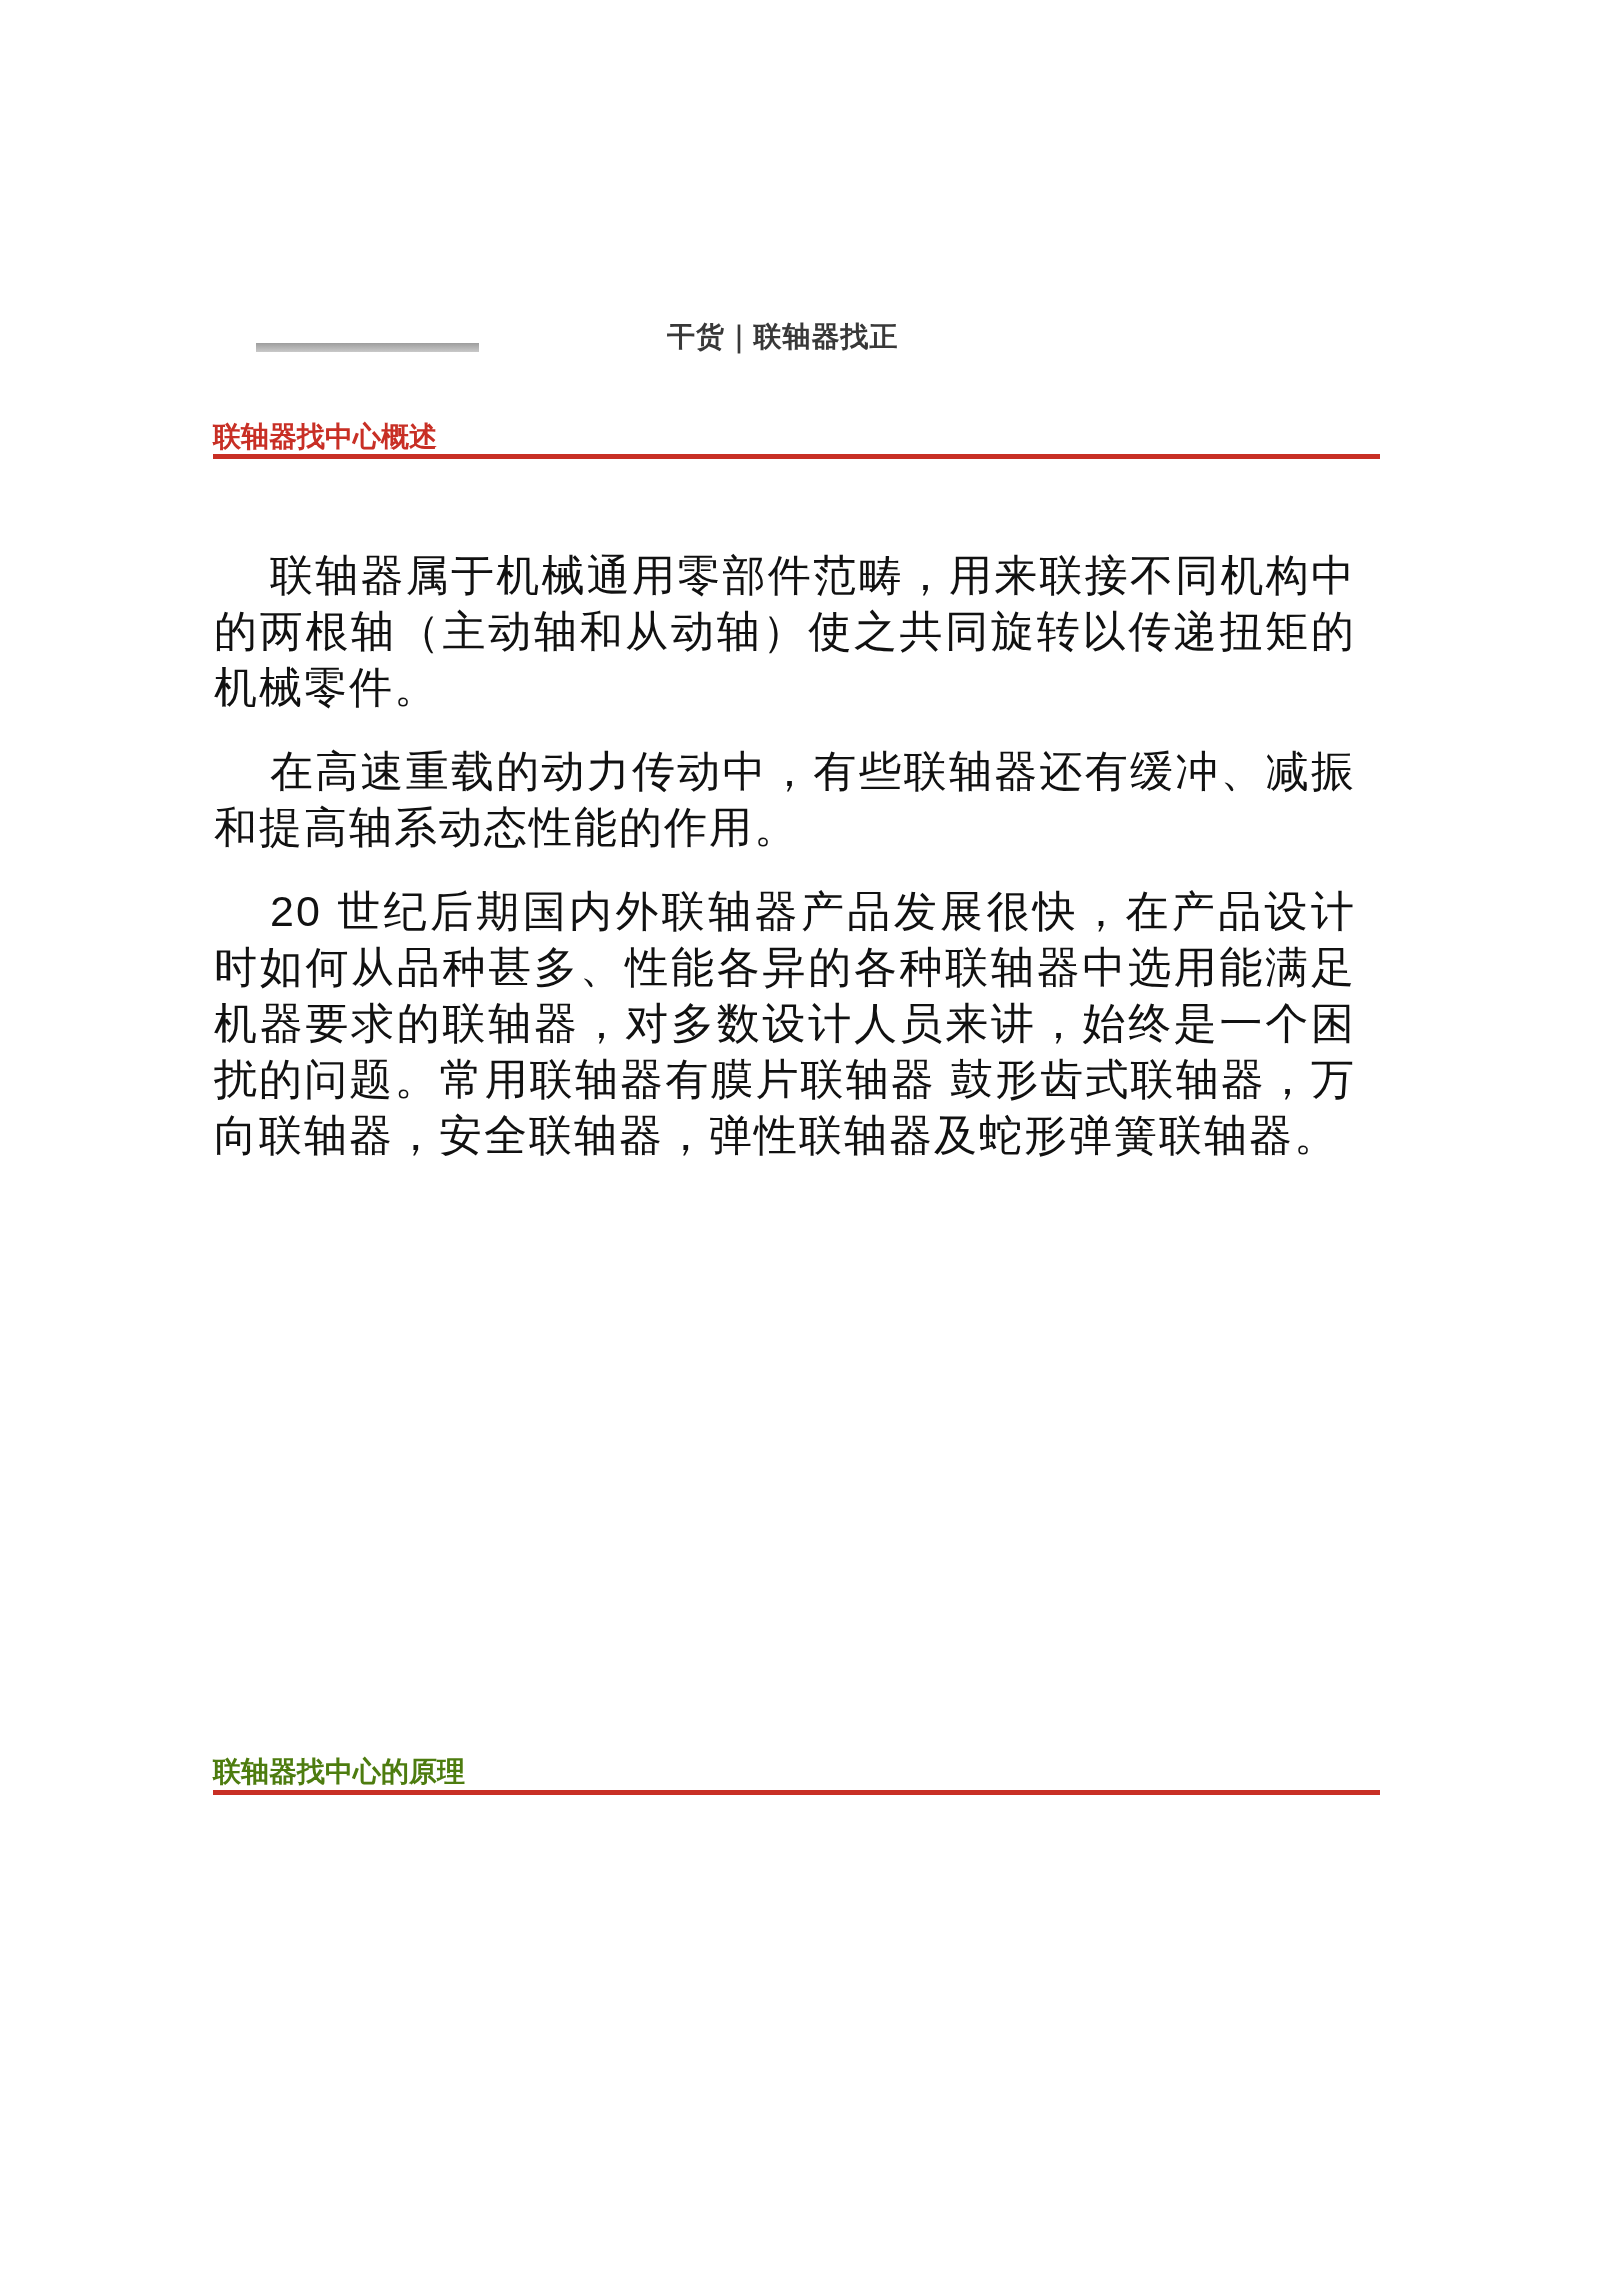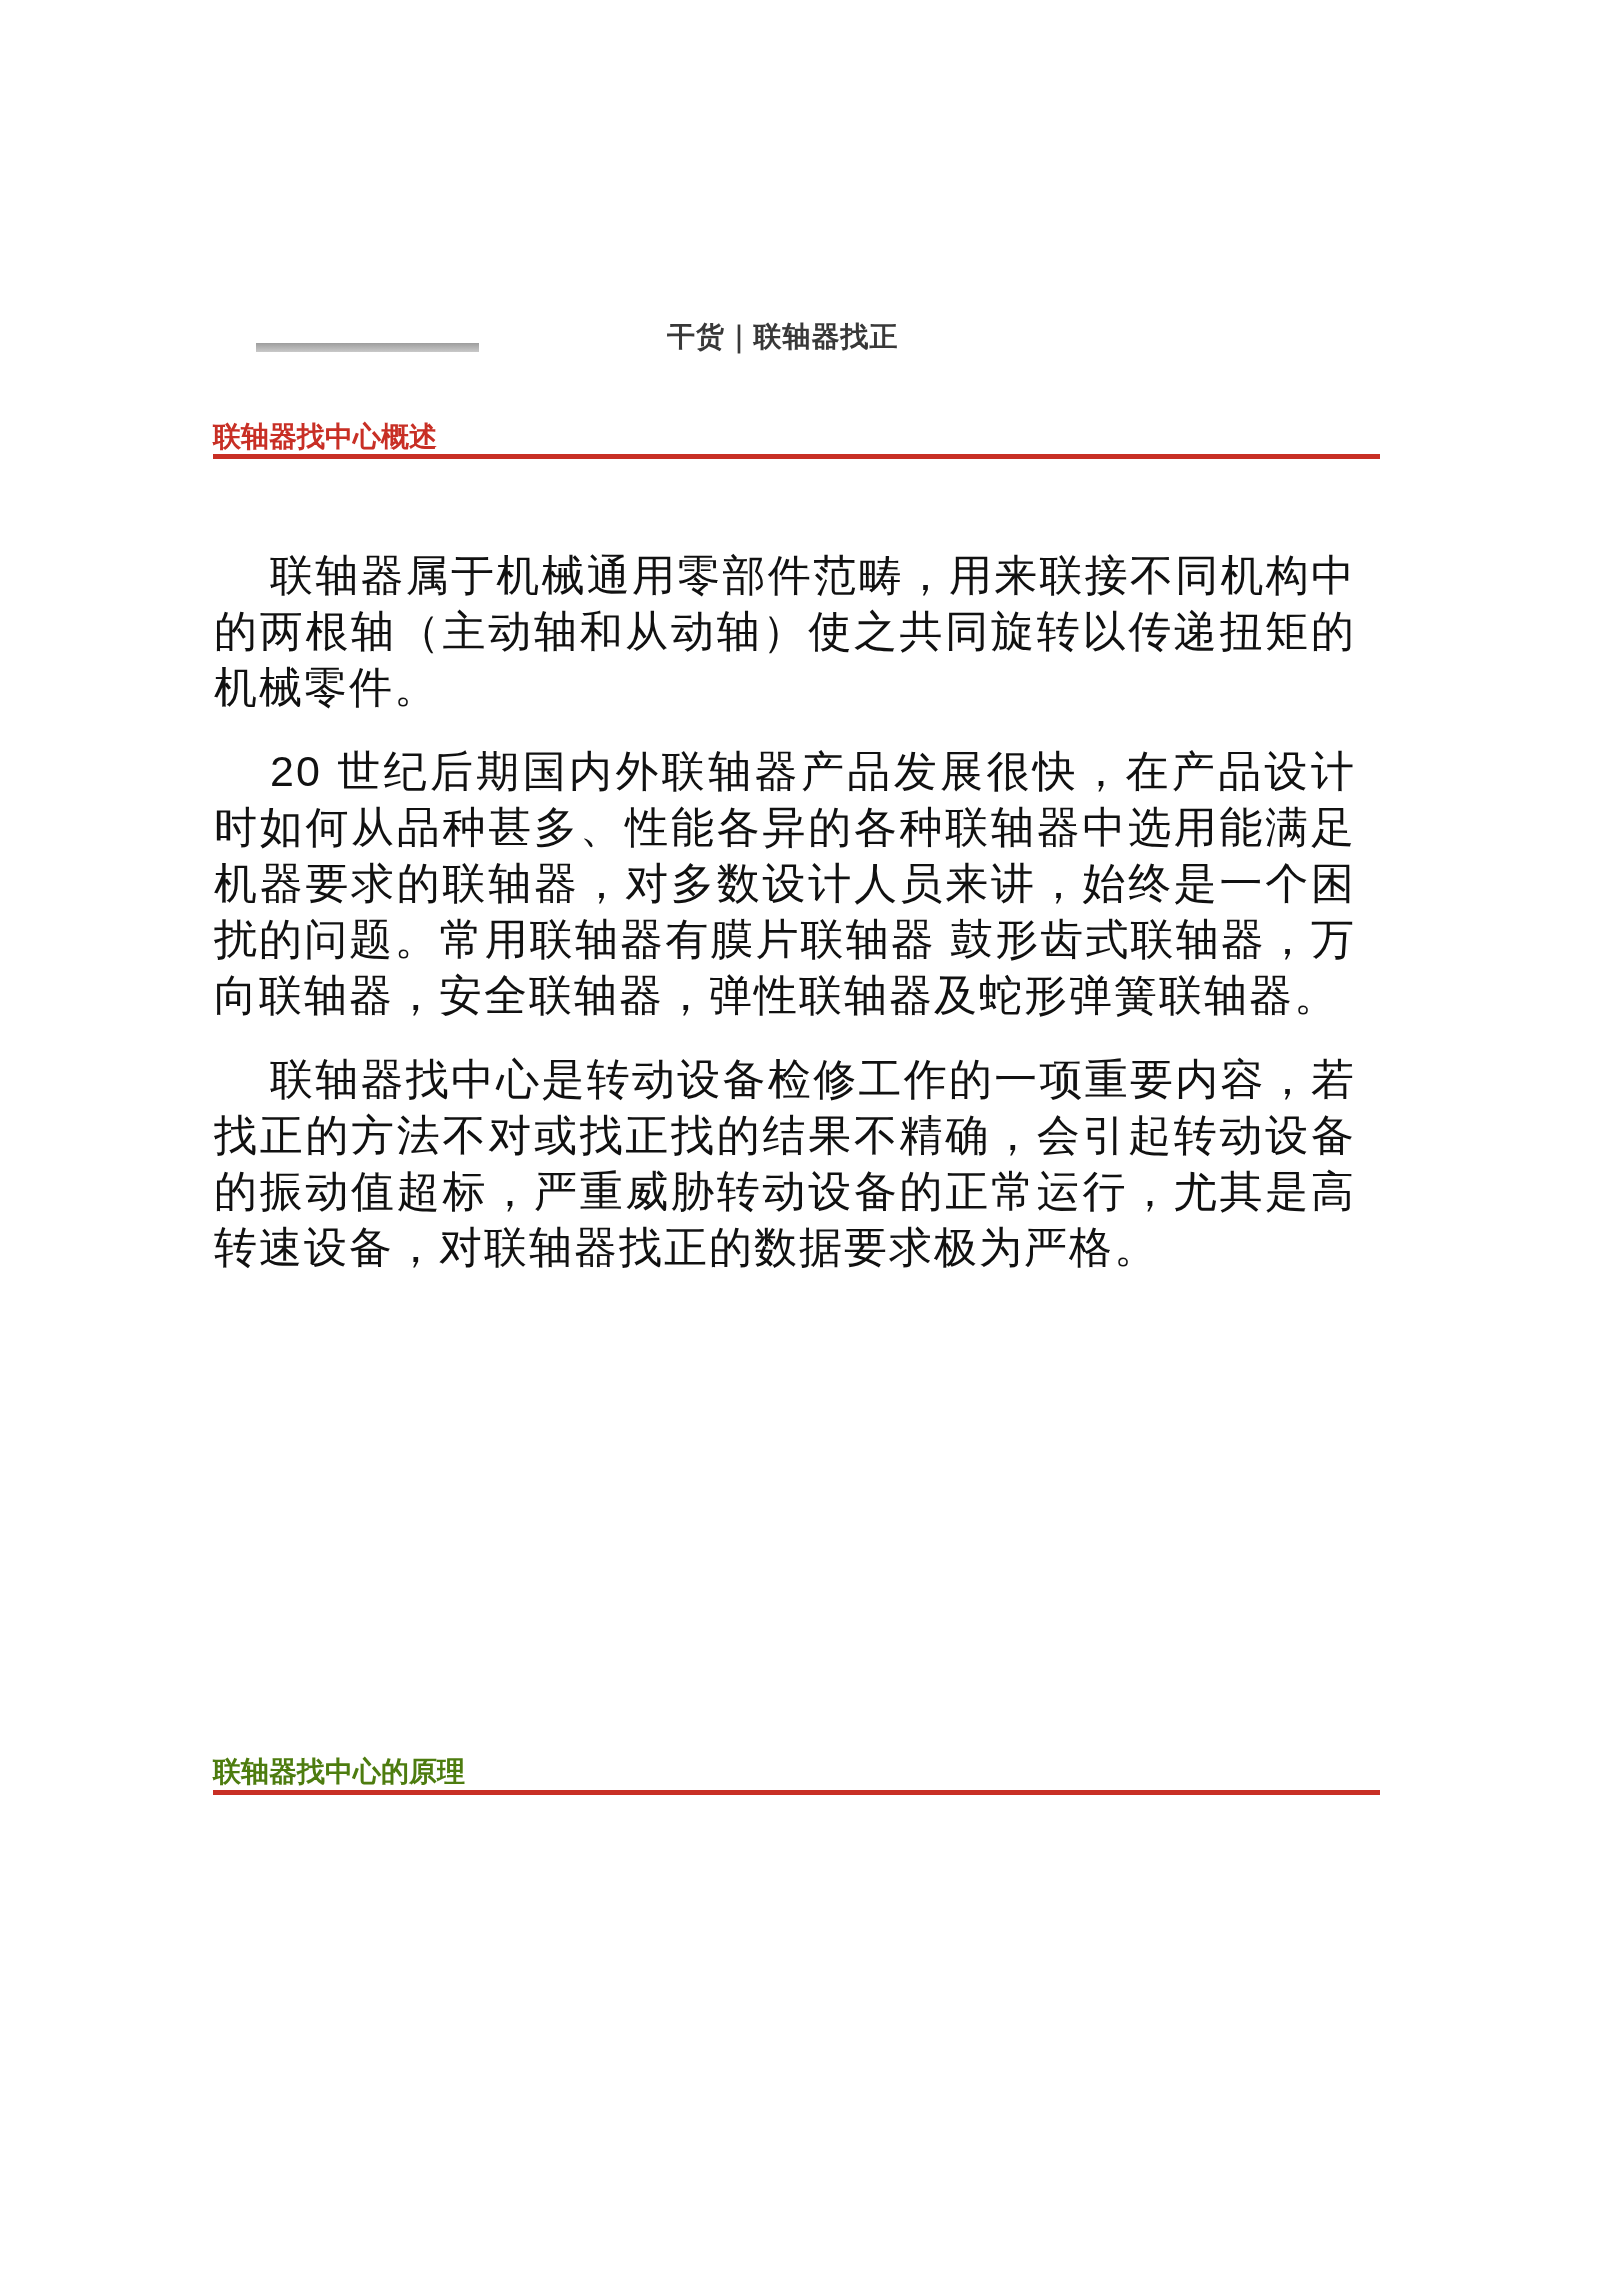--- a/index.html
+++ b/index.html
@@ -102,21 +102,21 @@
 
   <div class="logo-shadow"></div>
 
   <div class="doc-title">干货｜联轴器找正</div>
 
   <h2 class="section-heading heading-1 accent-text" style="color: rgb(200, 47, 37);">联轴器找中心概述</h2>
   <div class="section-rule rule-1 accent-bg" style="background: rgb(200, 47, 37);"></div>
 
   <div class="body-text">
     <p>联轴器属于机械通用零部件范畴，用来联接不同机构中的两根轴（主动轴和从动轴）使之共同旋转以传递扭矩的机械零件。</p>
+    <p>在高速重载的动力传动中，有些联轴器还有缓冲、减振和提高轴系动态性能的作用。</p>
     <p>20 世纪后期国内外联轴器产品发展很快，在产品设计时如何从品种甚多、性能各异的各种联轴器中选用能满足机器要求的联轴器，对多数设计人员来讲，始终是一个困扰的问题。常用联轴器有膜片联轴器 鼓形齿式联轴器，万向联轴器，安全联轴器，弹性联轴器及蛇形弹簧联轴器。</p>
-    <p>联轴器找中心是转动设备检修工作的一项重要内容，若找正的方法不对或找正找的结果不精确，会引起转动设备的振动值超标，严重威胁转动设备的正常运行，尤其是高转速设备，对联轴器找正的数据要求极为严格。</p>
   </div>
 
   <h2 class="section-heading heading-2 accent-text" style="color: #4d7c0f;">联轴器找中心的原理</h2>
   <div class="section-rule rule-2 accent-bg" style="background: rgb(200, 47, 37);"></div>
 
 </div>
 
 
 </body></html>

